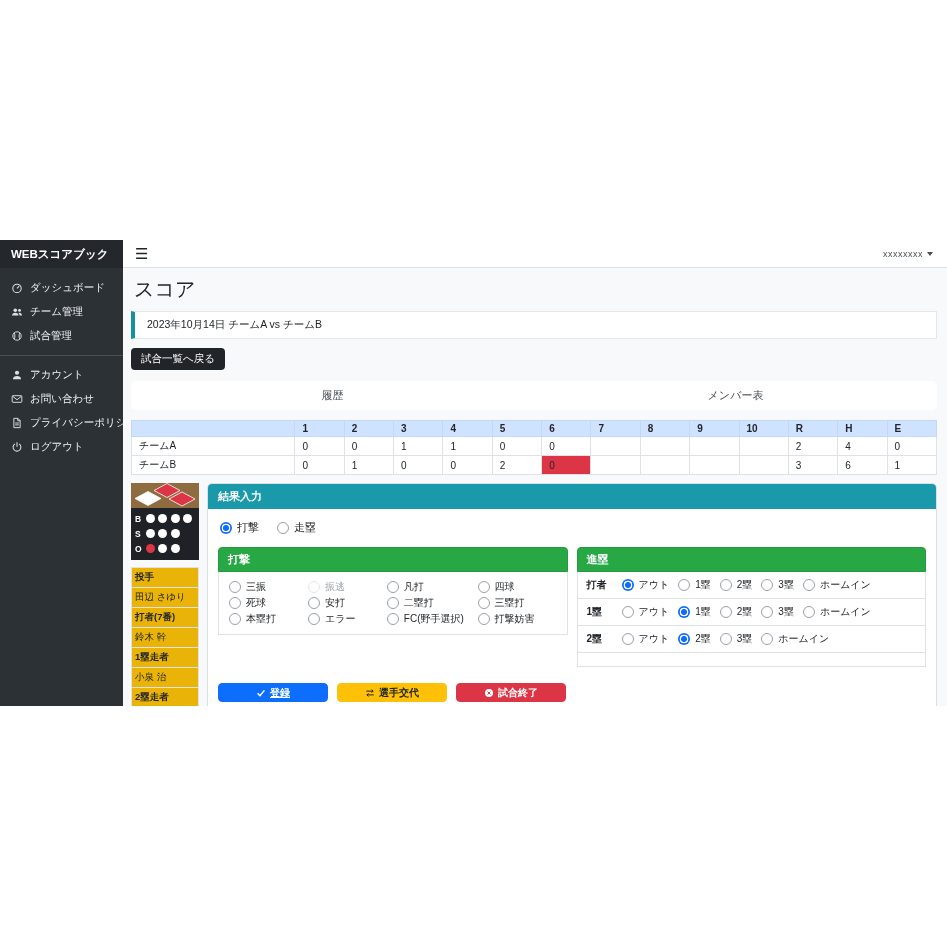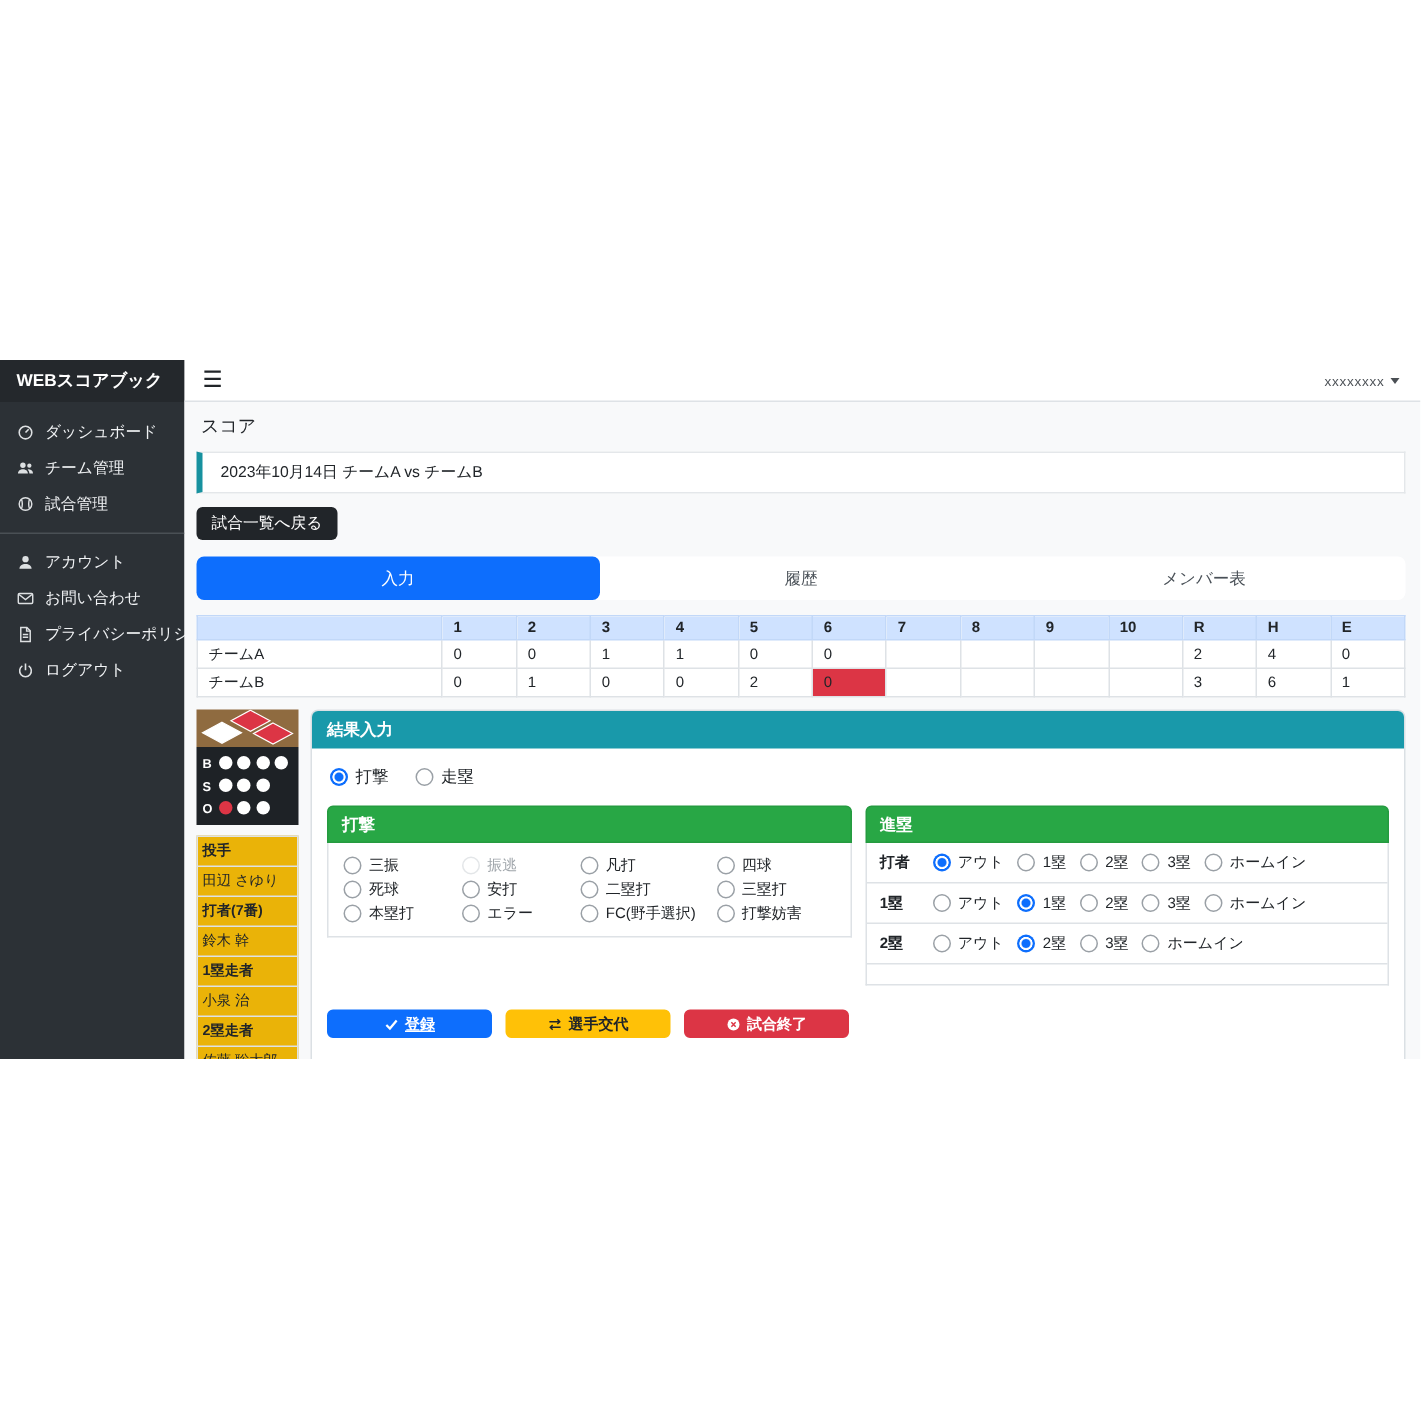--- a/index.html
+++ b/index.html
@@ -17,21 +17,21 @@
   .side-divider{border-top:1px solid #4a5055;margin:7px 0;}
 
   
   .main{flex:1;display:flex;flex-direction:column;min-width:0;}
   .topbar{height:28px;flex:0 0 28px;background:#fff;border-bottom:1px solid #dee2e6;display:flex;align-items:center;justify-content:space-between;padding:0 14px 0 12px;}
   .hamburger{font-size:15px;line-height:1;color:#212529;cursor:pointer;}
   .userbox{font-size:9px;color:#4a4f54;letter-spacing:.5px;cursor:pointer;display:flex;align-items:center;gap:4px;}
   .caret{width:0;height:0;border-left:3.5px solid transparent;border-right:3.5px solid transparent;border-top:4px solid #4a4f54;display:inline-block;}
   .content{flex:1;background:#f8f9fa;padding:7px 10px 0 8px;overflow:hidden;}
 
-  .page-title{font-size:12px;font-weight:400;color:#212529;margin:1px 0 8px 3px;}
+  .page-title{font-size:20px;font-weight:400;color:#212529;margin:1px 0 8px 3px;}
   .info-box{background:#fff;border:1px solid #e4e7ea;border-left:4px solid #17919f;padding:6px 12px;font-size:10.5px;color:#212529;margin-bottom:9px;}
   .back-btn{display:inline-block;background:#212529;color:#fff;font-size:10.5px;padding:4px 10px;border-radius:4px;margin:0 0 11px 0;cursor:pointer;}
 
   .tabs{display:flex;background:#fff;border-radius:5px;margin-bottom:10px;}
   .tab{flex:1;text-align:center;font-size:11px;color:#495057;padding:7px 0;cursor:pointer;border-radius:5px;}
   .tab.active{background:#0d6efd;color:#fff;}
 
   table.score{width:100%;border-collapse:collapse;background:#fff;font-size:10px;margin-bottom:8px;table-layout:fixed;}
   table.score th,table.score td{border:1px solid #dee2e6;padding:2px 7px;text-align:left;height:15px;font-weight:normal;color:#212529;overflow:hidden;}
   table.score thead th{background:#cfe2ff;font-weight:bold;border-color:#c2d8f8;}
@@ -166,21 +166,20 @@
         <span class="caret"></span>
       </span>
     </div>
 
     <div class="content">
       <div class="page-title">スコア</div>
       <div class="info-box">2023年10月14日 チームA vs チームB</div>
       <div class="back-btn">試合一覧へ戻る</div>
 
       <div class="tabs" id="tabs">
-          <div class="tab active">入力</div>
           <div class="tab">履歴</div>
           <div class="tab">メンバー表</div>
         </div>
 
       <table class="score">
         <thead>
             <tr id="score-head-row">
               <th class="team-col"></th>
               <th>1</th>
               <th>2</th>

